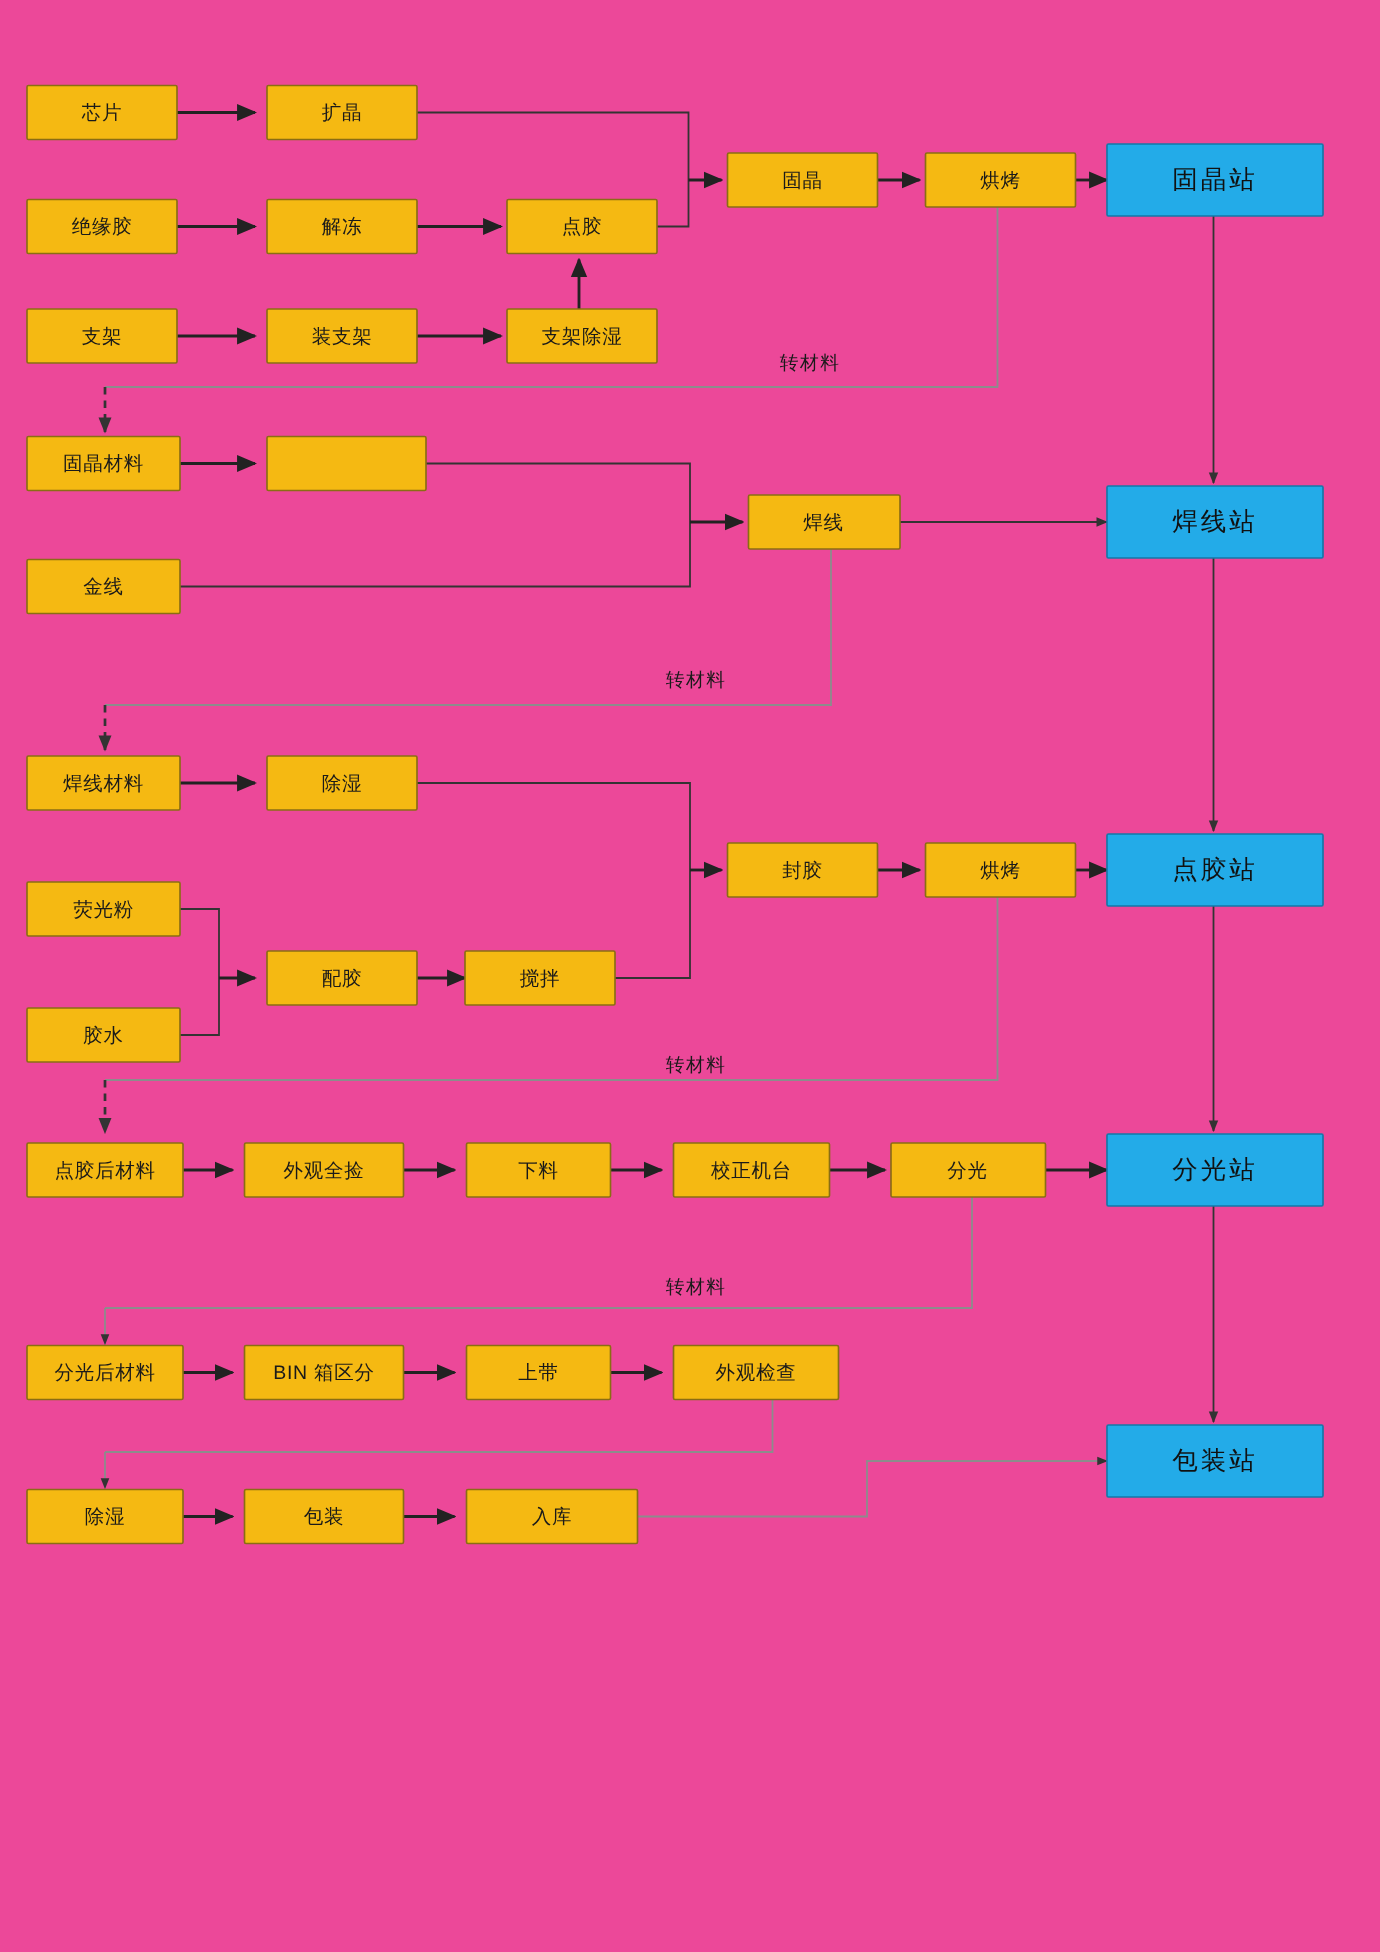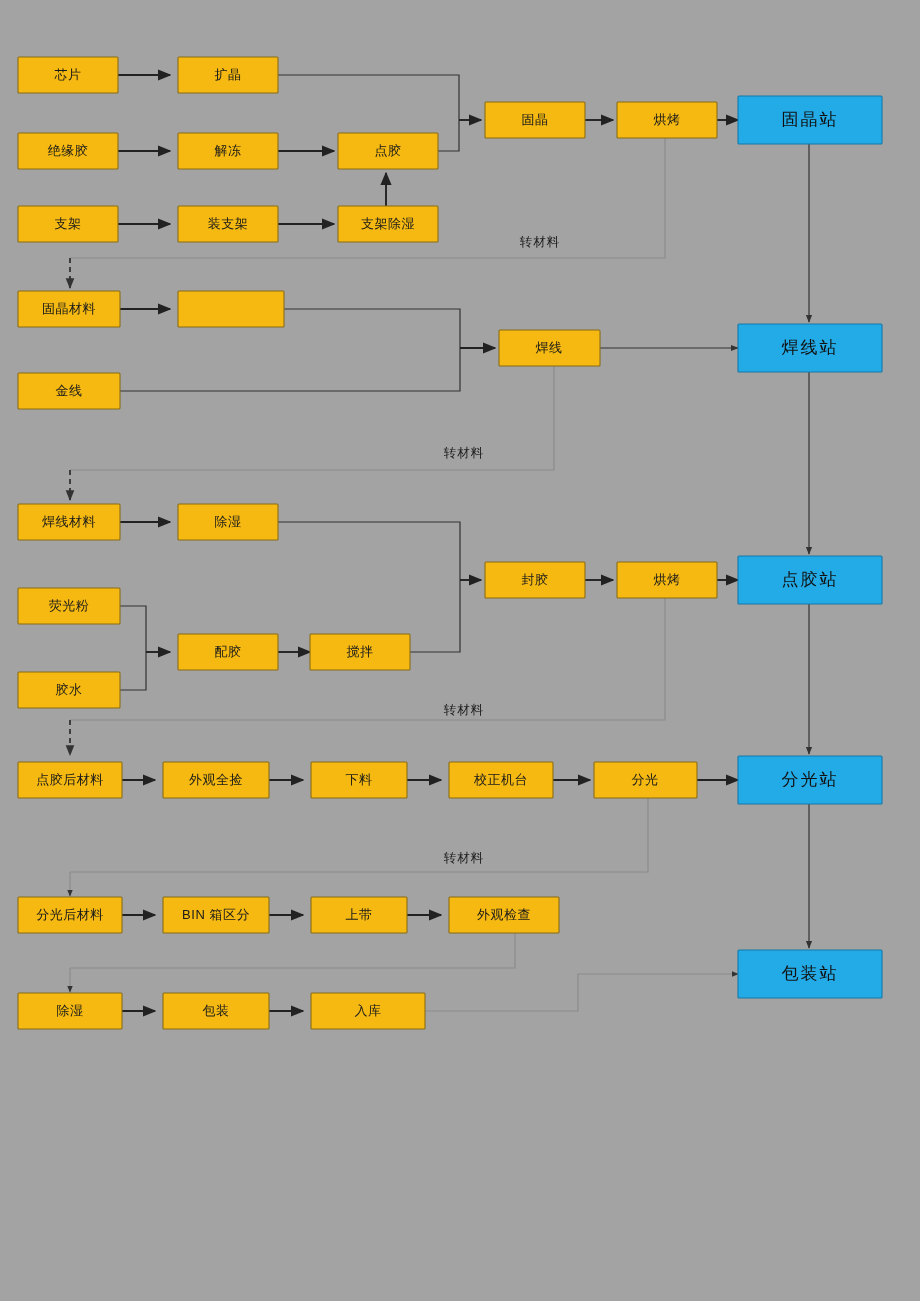--- a/index.html
+++ b/index.html
@@ -11,21 +11,21 @@
   body {
     width: 920px;
     height: 1301px;
     font-family: "Liberation Sans", "DejaVu Sans", sans-serif;
     overflow: hidden;
   }
   #flow-root {
     position: relative;
     width: 920px;
     height: 1301px;
-    background: #a3a3a3;
+    background: #ec4899;
   }
   svg#flow-svg {
     position: absolute;
     top: 0;
     left: 0;
     width: 920px;
     height: 1301px;
     display: block;
   }
   .node-rect-material {

